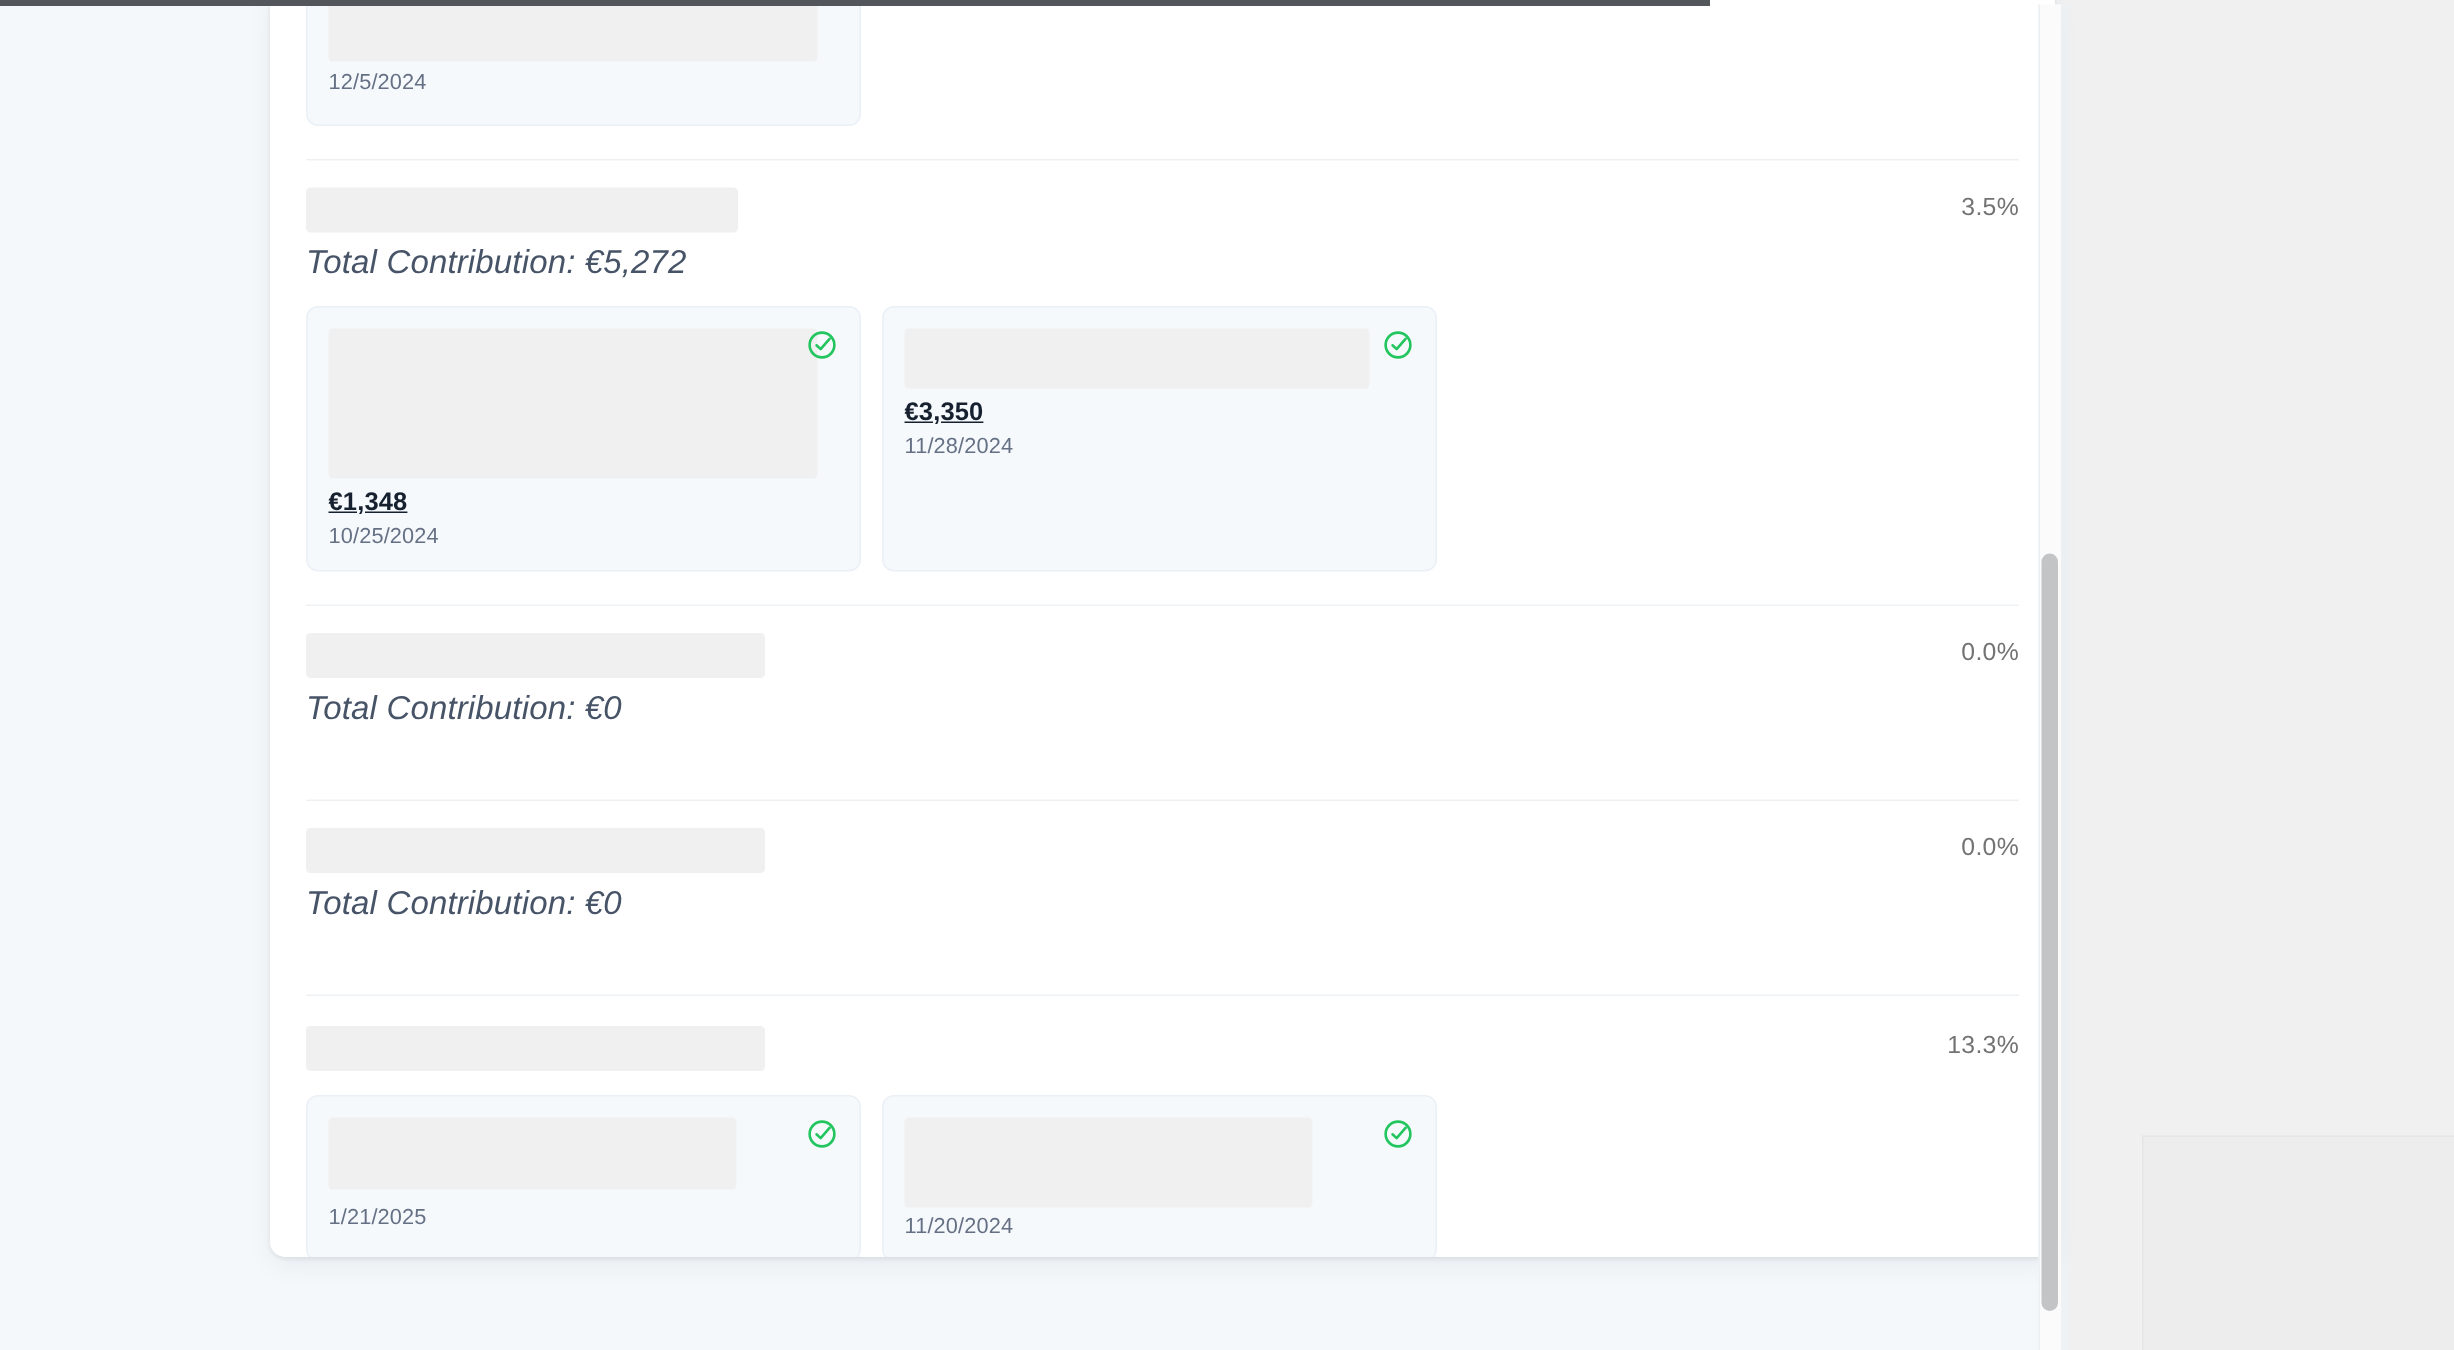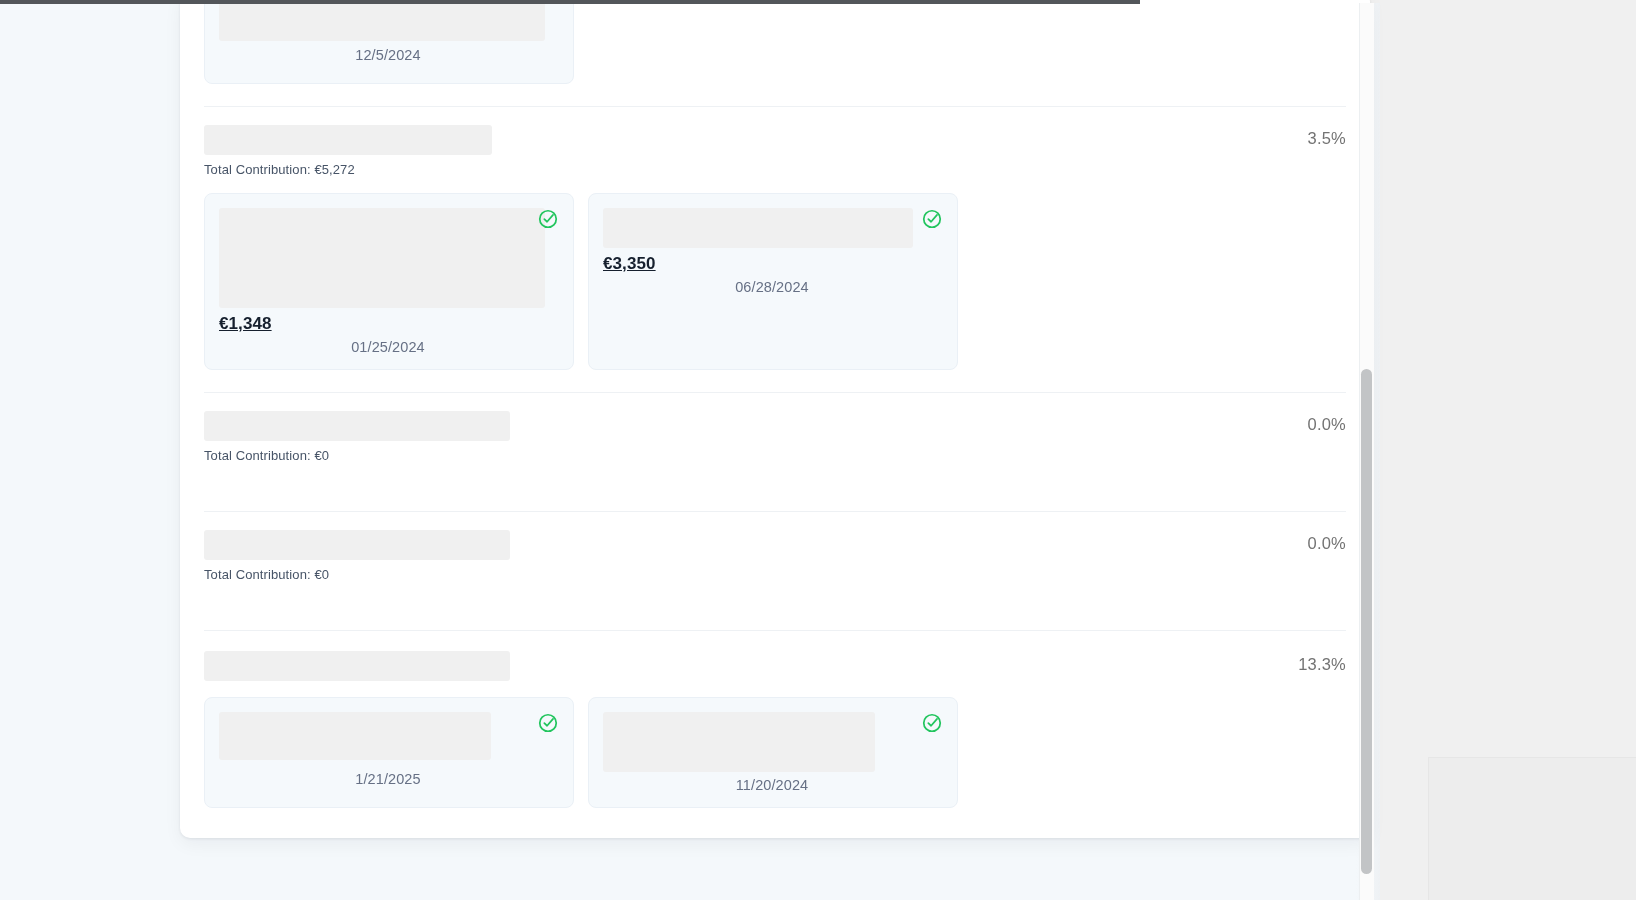--- a/index.html
+++ b/index.html
@@ -111,24 +111,25 @@
     position: absolute;
     left: 0;
     top: 22px;
     font-size: 17px;
     color: #3b4a5a;
     white-space: nowrap;
     z-index: 1;
   }
 
   .group-subtotal {
-    font-size: 13px;
+    font-size: 22px;
     color: #475467;
     margin-top: 7px;
     letter-spacing: 0.1px;
+    font-style: italic;
   }
 
   .group-pct {
     position: absolute;
     right: 0;
     top: 22px;
     font-size: 16.5px;
     color: #737373;
     letter-spacing: 0.2px;
   }
@@ -167,21 +168,20 @@
     color: #16202e;
     margin-top: 6px;
     letter-spacing: 0.1px;
     text-decoration: underline;
   }
   .tile-date {
     font-size: 14.5px;
     color: #667085;
     margin-top: 5px;
     letter-spacing: 0.1px;
-    text-align: center;
   }
 
   .tile-status {
     position: absolute;
     top: 14px;
     right: 14px;
     width: 22px;
     height: 22px;
   }
   .tile-status svg { display: block; width: 22px; height: 22px; }
@@ -237,32 +237,32 @@
       <div class="group-head">
         <span class="group-title-hidden"></span>
         <span class="skeleton title-a"></span>
         <div class="group-subtotal">Total Contribution: €5,272</div>
         <div class="group-pct">3.5%</div>
       </div>
       <div class="tiles">
         <div class="tile tall">
           <div class="tile-skel big"></div>
           <div class="tile-amount">€1,348</div>
-          <div class="tile-date">01/25/2024</div>
+          <div class="tile-date">10/25/2024</div>
           <span class="tile-status">
             <svg viewBox="0 0 24 24" fill="none" stroke="#22c55e" stroke-width="1.9" stroke-linecap="round" stroke-linejoin="round">
               <circle cx="12" cy="12" r="9"></circle>
               <path d="M8 12.2 L11 15 L17.5 7.5"></path>
             </svg>
           </span>
         </div>
         <div class="tile tall">
           <div class="tile-skel block"></div>
           <div class="tile-amount">€3,350</div>
-          <div class="tile-date">06/28/2024</div>
+          <div class="tile-date">11/28/2024</div>
           <span class="tile-status">
             <svg viewBox="0 0 24 24" fill="none" stroke="#22c55e" stroke-width="1.9" stroke-linecap="round" stroke-linejoin="round">
               <circle cx="12" cy="12" r="9"></circle>
               <path d="M8 12.2 L11 15 L17.5 7.5"></path>
             </svg>
           </span>
         </div>
       </div>
     </div>
 

